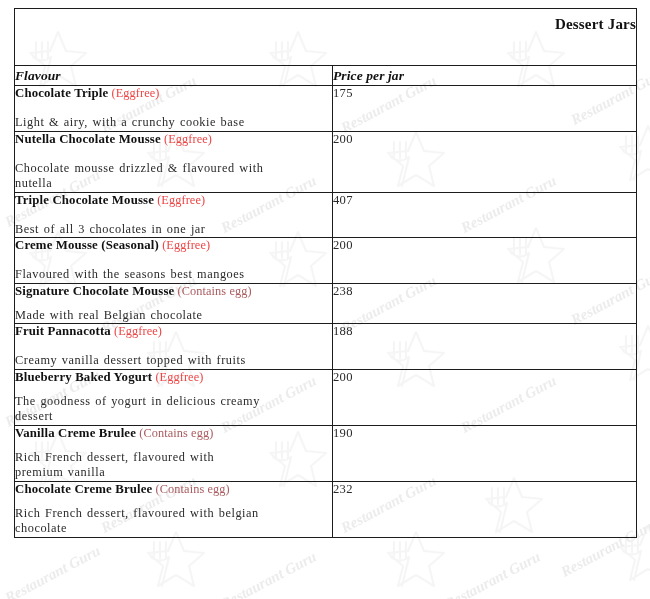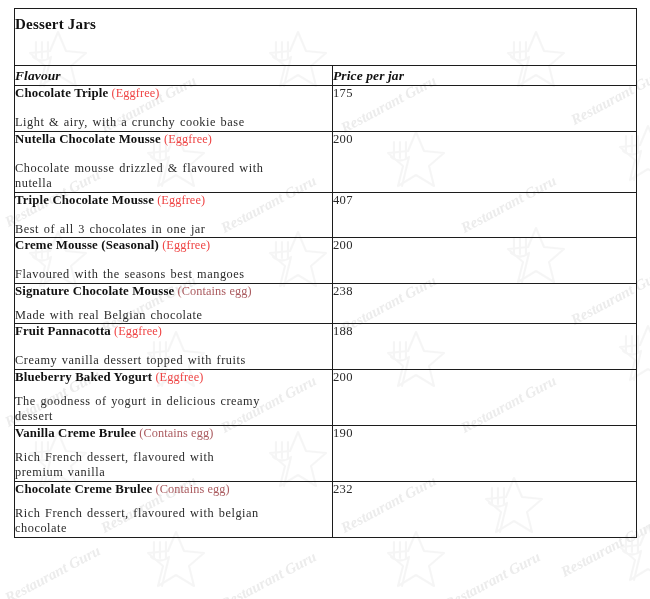--- a/index.html
+++ b/index.html
@@ -60,21 +60,21 @@
     vertical-align: top;
     background: transparent;
     padding: 0;
   }
   col.c-flavour { width: 318px; }
   col.c-price   { width: 304px; }
 
   
   td.title-cell {
     height: 56px;
-    text-align: left;
+    text-align: right;
     vertical-align: top;
   }
   .title-text {
     display: block;
     font-size: 15px;
     font-weight: bold;
     letter-spacing: 0.2px;
     padding-top: 7px;
     color: #111;
   }

